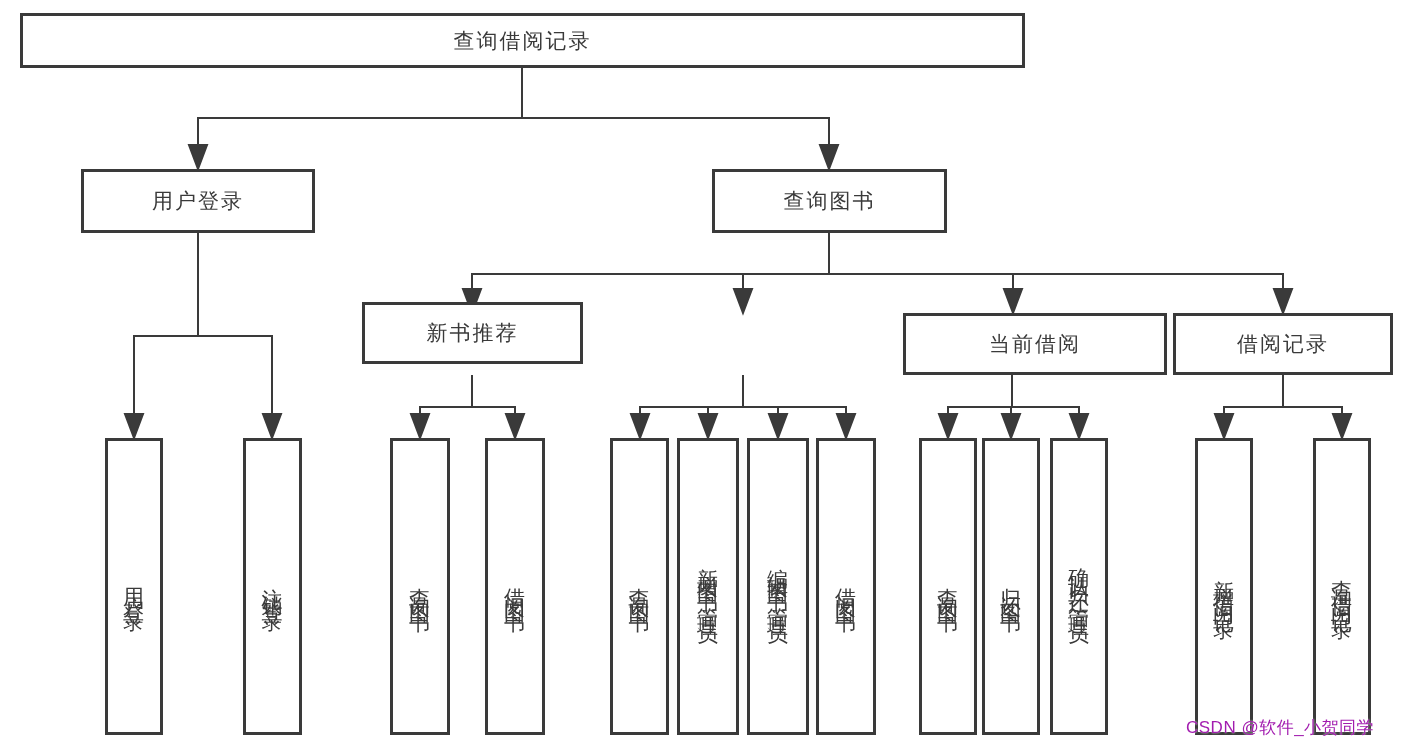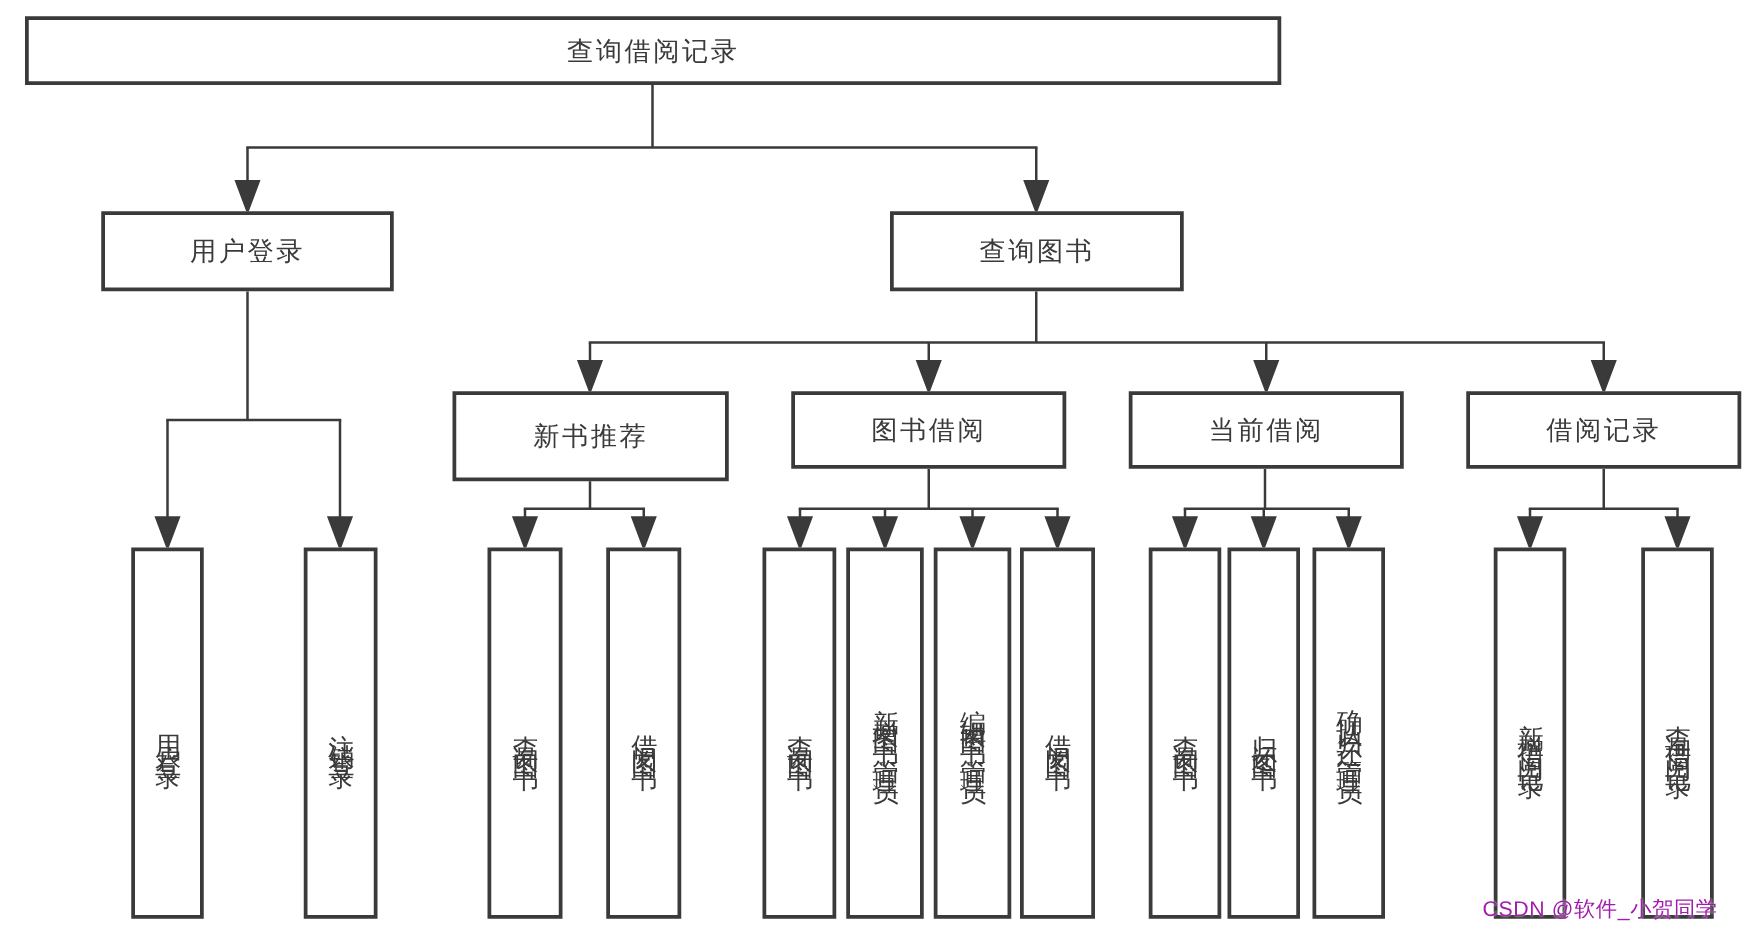--- a/index.html
+++ b/index.html
@@ -95,23 +95,22 @@
       <line x1="1342" y1="407" x2="1342" y2="416"></line>
       <path d="M1333,414 L1351,414 L1342,438 Z"></path>
     </g>
   </svg>
 
   <div class="node" style="left:20px;top:13px;width:1005px;height:55px;">查询借阅记录</div>
 
   <div class="node" style="left:81px;top:169px;width:234px;height:64px;">用户登录</div>
   <div class="node" style="left:712px;top:169px;width:235px;height:64px;">查询图书</div>
 
-  <div class="node" style="left:362px;top:313px;width:221px;height:72px;font-family:Liberation Mono, monospace;">新书推荐</div>
-  <div class="node" style="left:633px;top:313px;width:220px;height:62px;">图书借阅</div>
-  <div class="node" style="left:903px;top:313px;width:220px;height:62px;font-family:Liberation Serif, serif;">当前借阅</div>
+  <div class="node" style="left:362px;top:302px;width:221px;height:62px;font-family:Liberation Mono, monospace;">新书推荐</div>
+  <div class="node" style="left:903px;top:313px;width:264px;height:62px;font-family:Liberation Serif, serif;">当前借阅</div>
   <div class="node" style="left:1173px;top:313px;width:220px;height:62px;">借阅记录</div>
 
   <div class="node vnode" style="left:105px;top:438px;width:58px;height:297px;">用户登录</div>
   <div class="node vnode" style="left:243px;top:438px;width:59px;height:297px;">注销登录</div>
 
   <div class="node vnode" style="left:390px;top:438px;width:60px;height:297px;">查询图书</div>
   <div class="node vnode" style="left:485px;top:438px;width:60px;height:297px;">借阅图书</div>
 
   <div class="node vnode" style="left:610px;top:438px;width:59px;height:297px;">查询图书</div>
   <div class="node vnode" style="left:677px;top:438px;width:62px;height:297px;">新增图书（管理员）</div>

